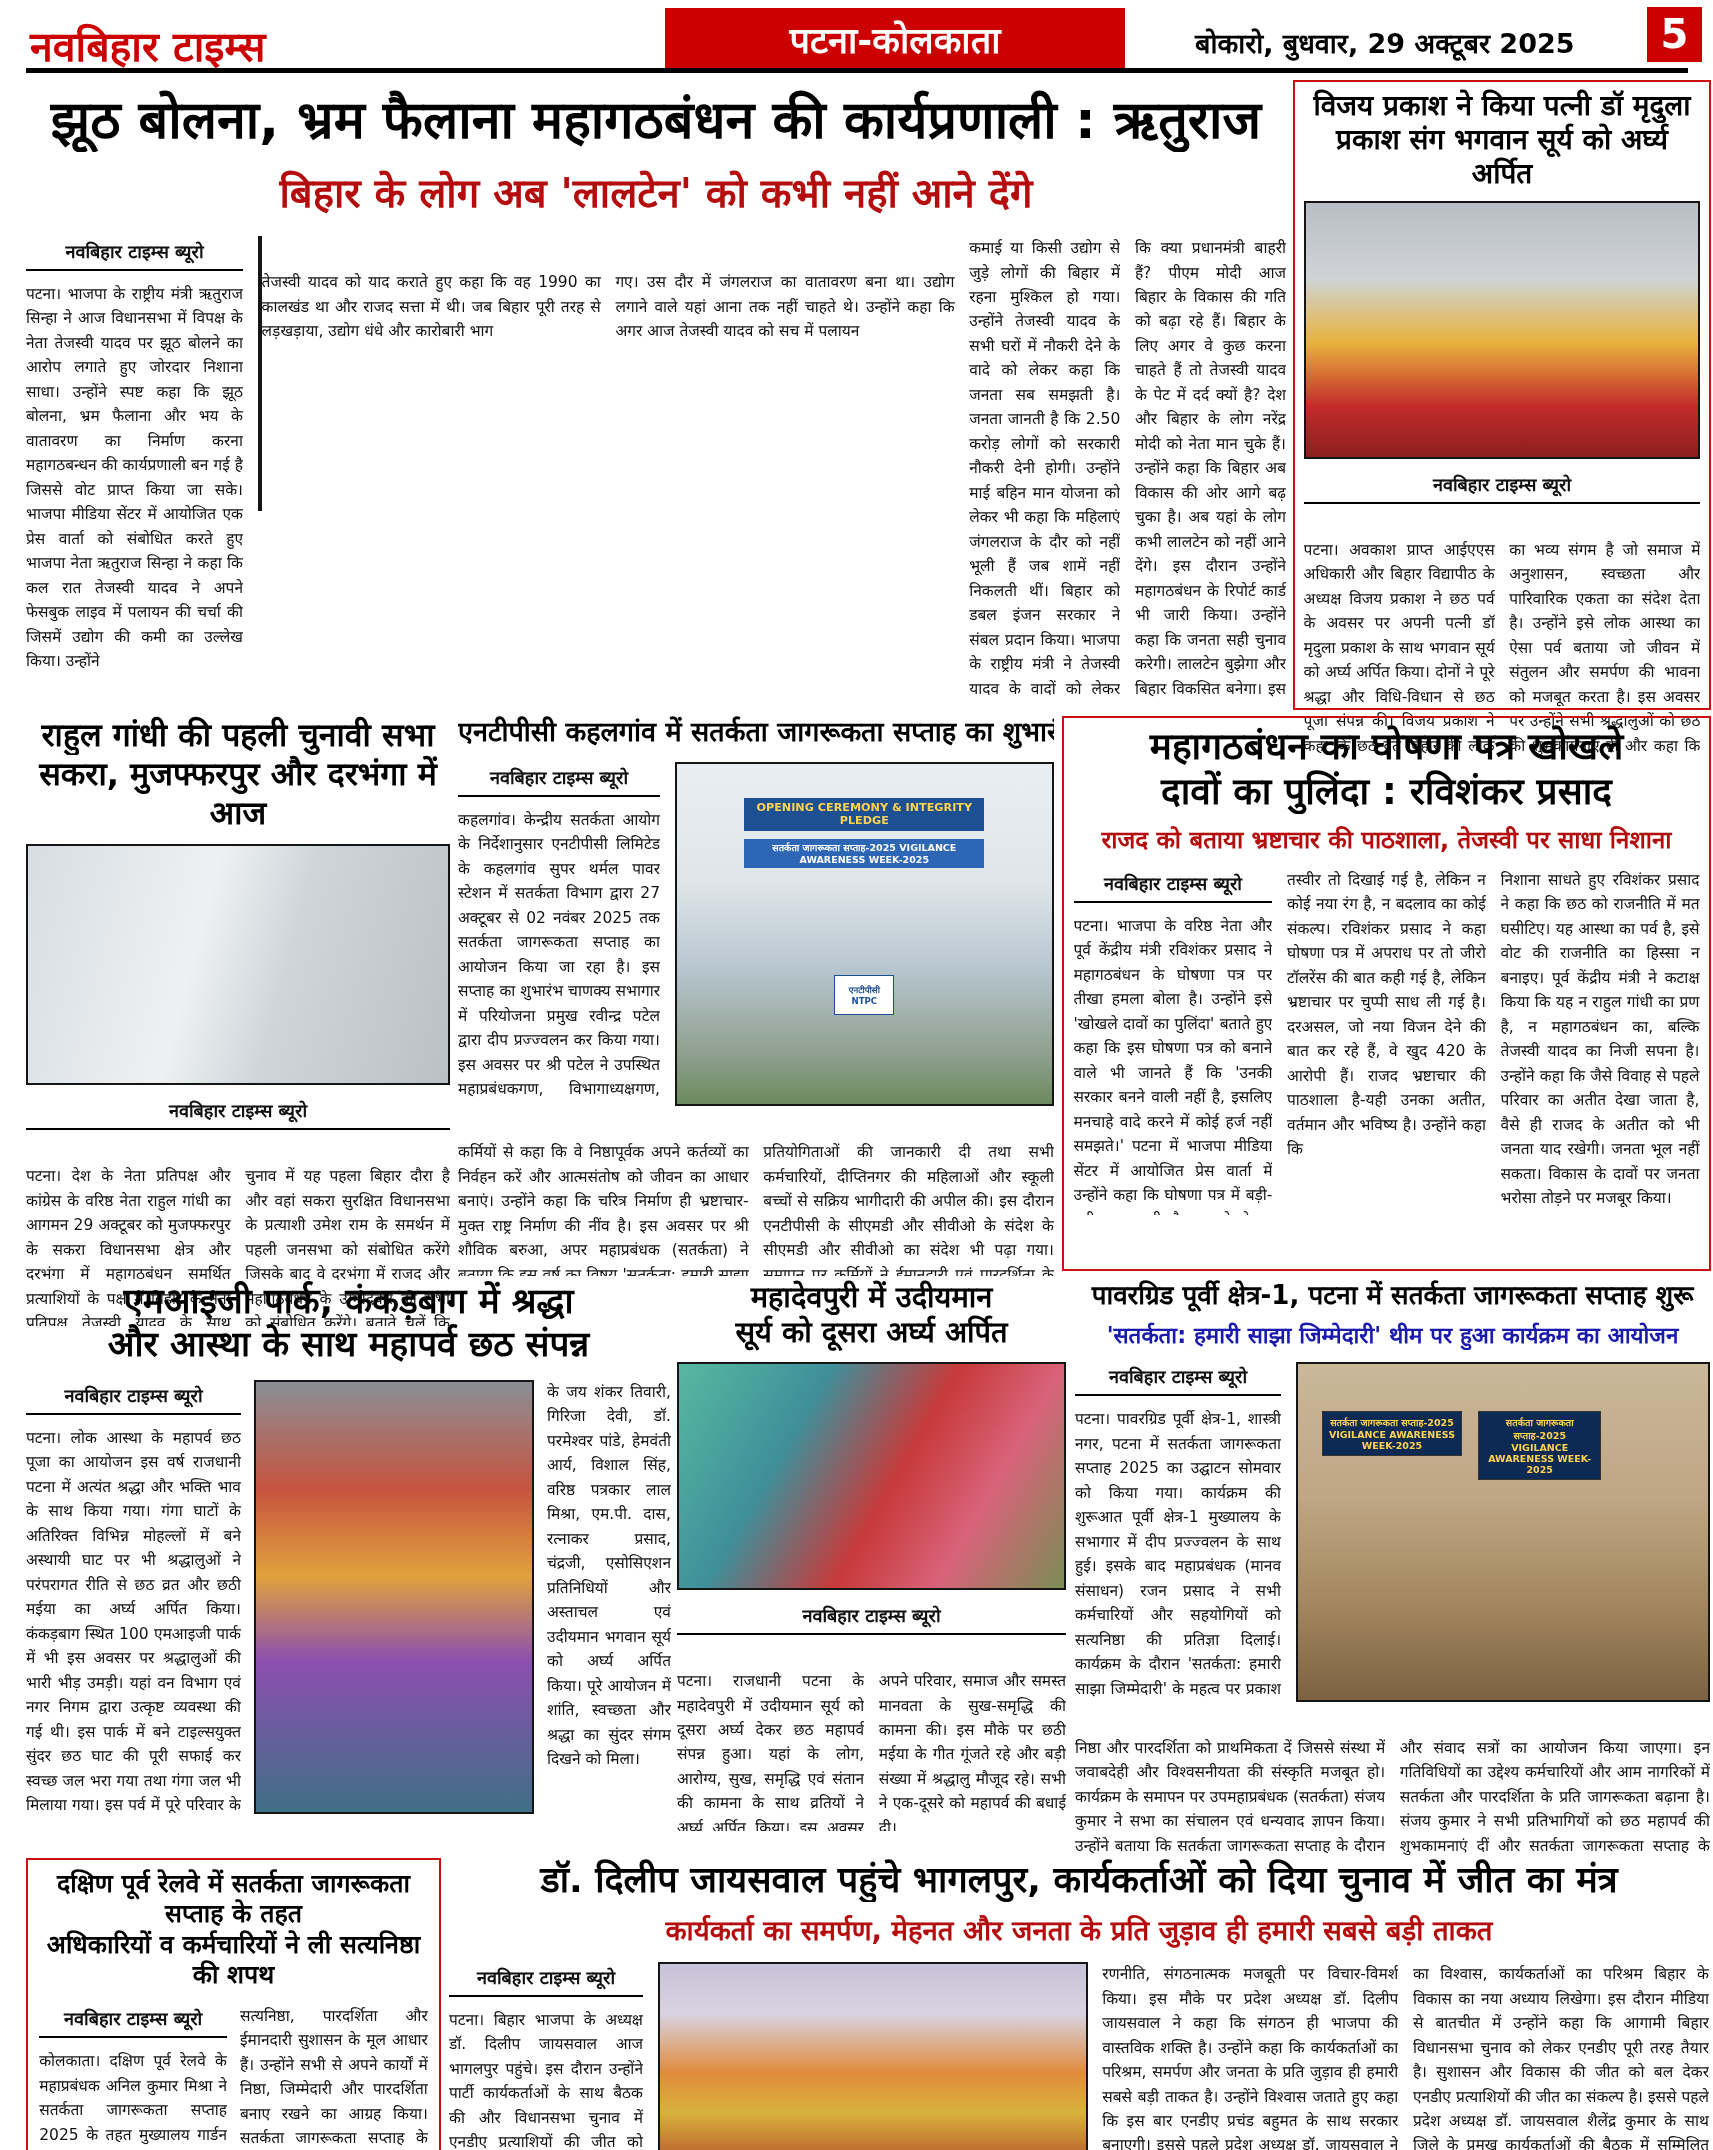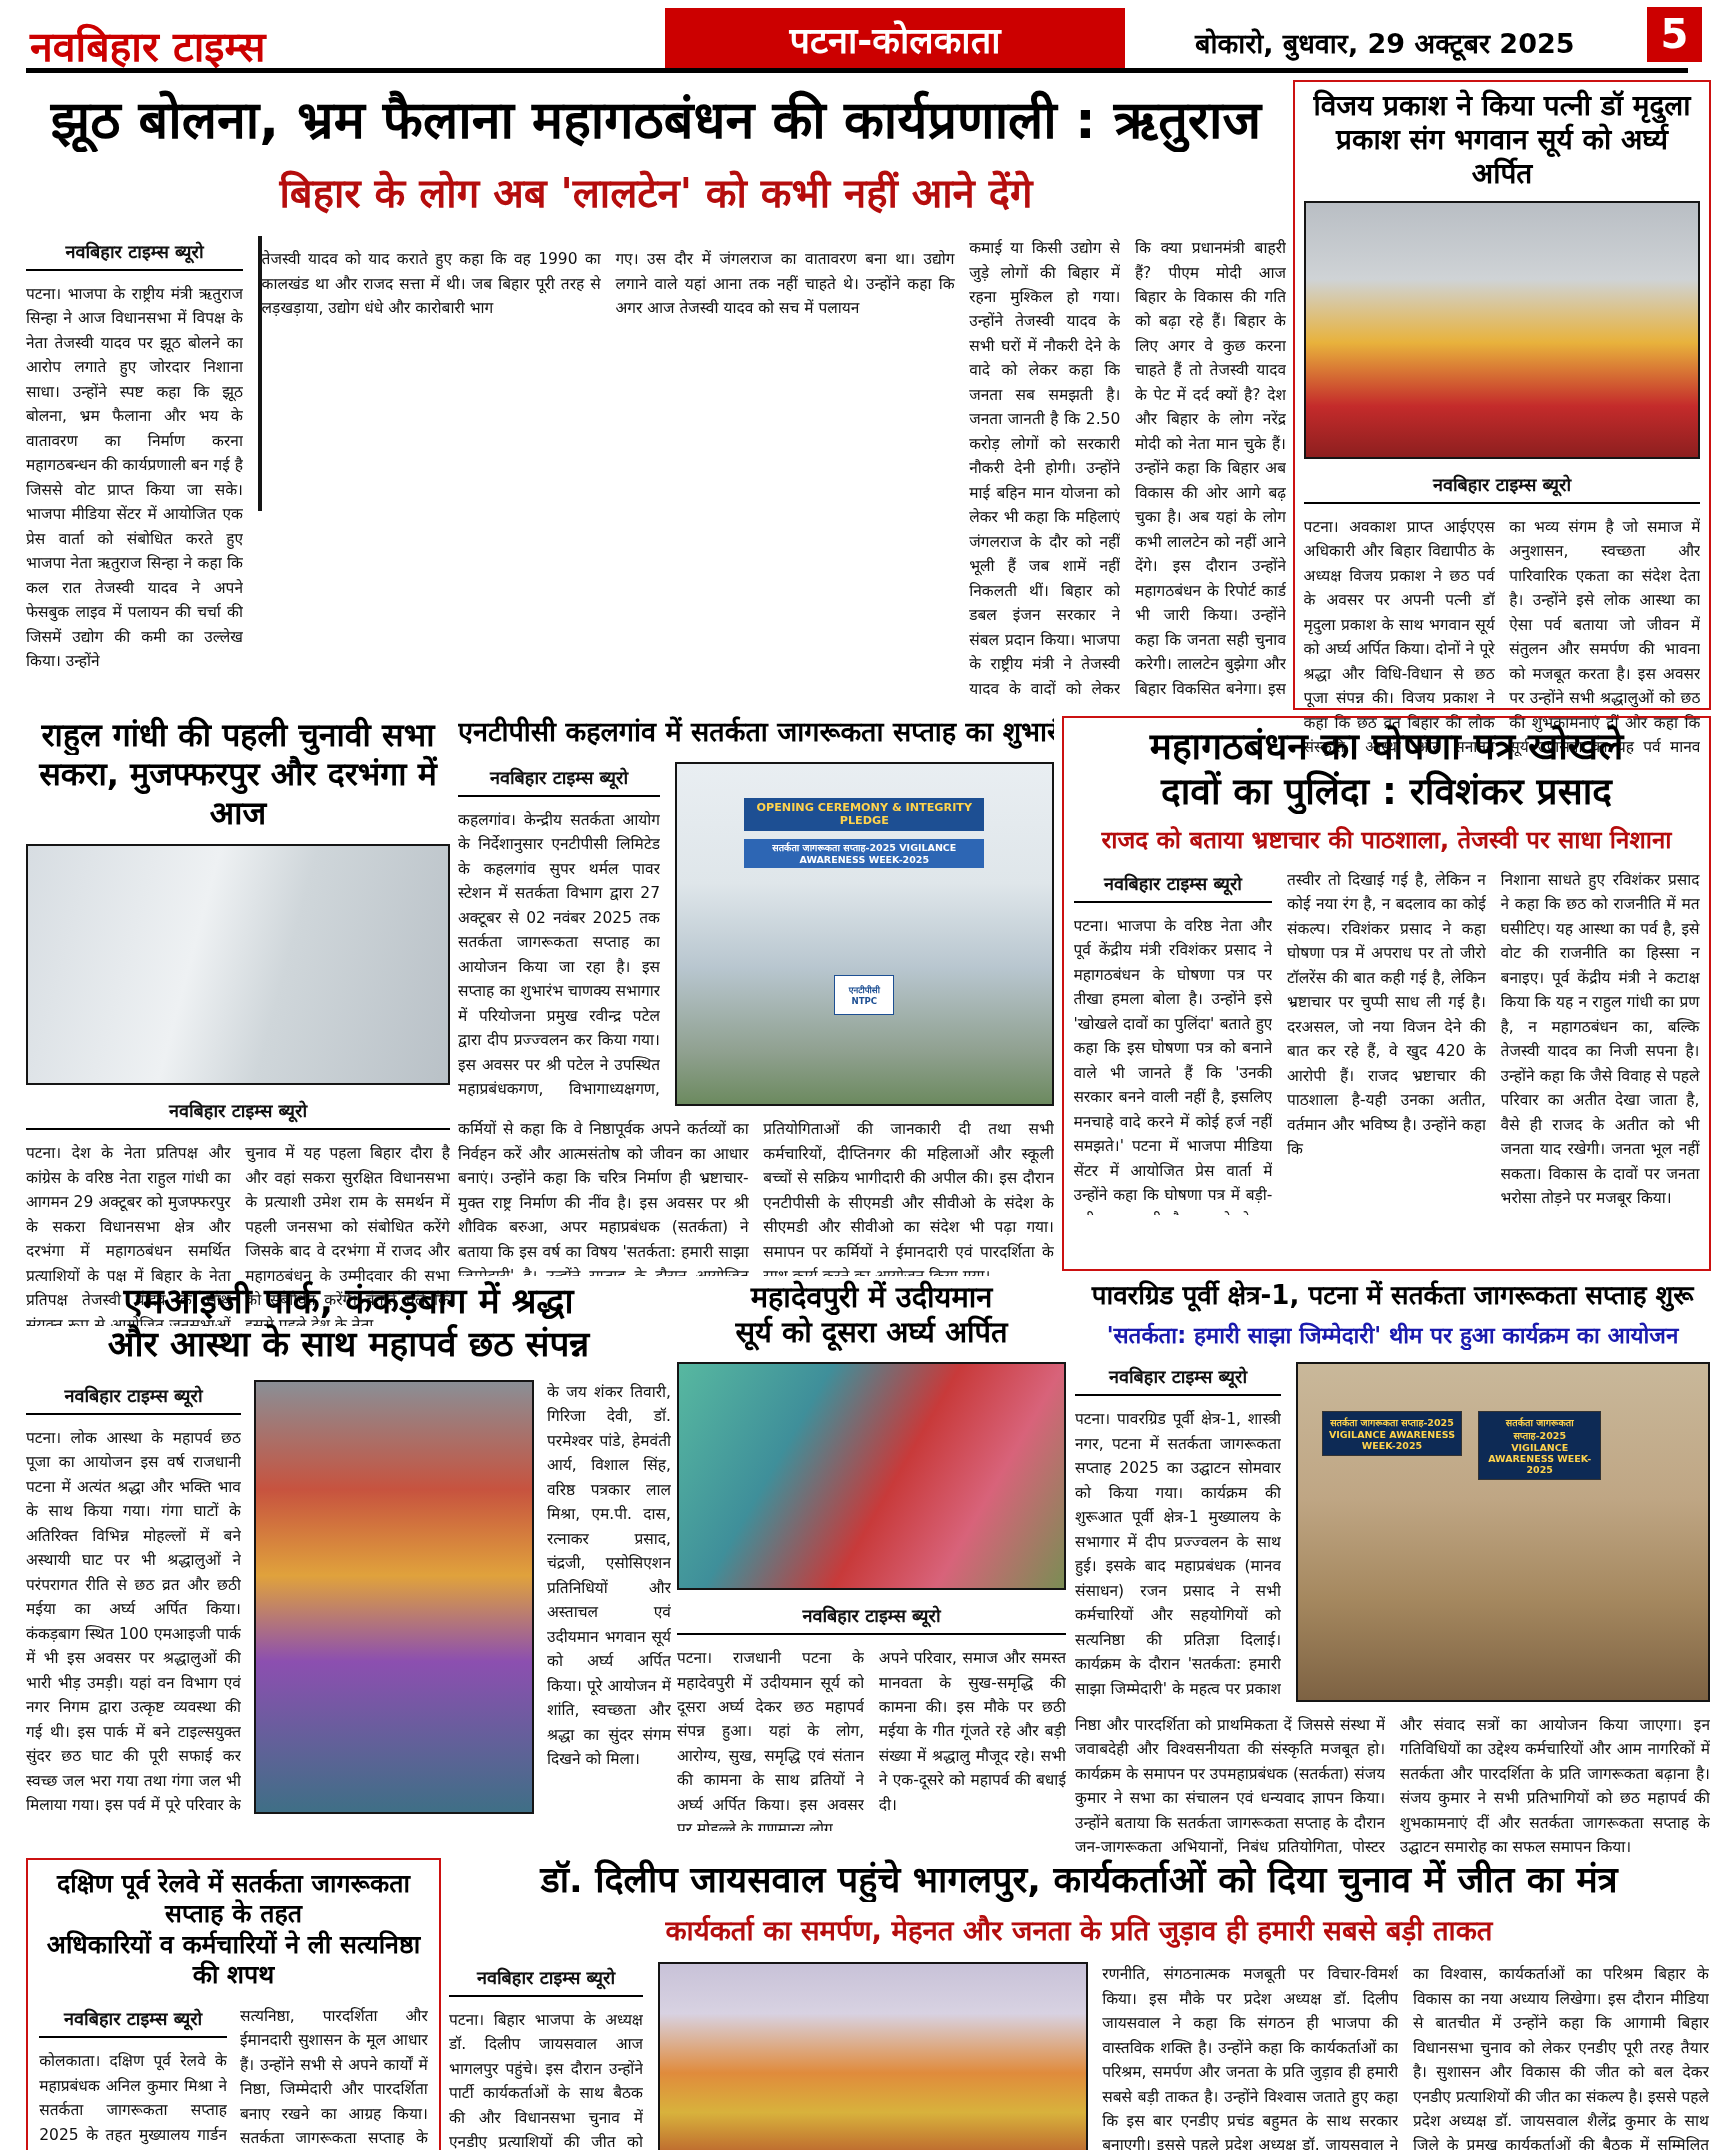--- a/index.html
+++ b/index.html
@@ -20,21 +20,21 @@
 
   .hl { font-weight:bold; color:#000; text-align:center; line-height:1.22; overflow:hidden; }
   .nowrap { white-space:nowrap; }
   .sub-red { color:#b50d0d; font-weight:bold; text-align:center; overflow:hidden; }
   .sub-blue { color:#1a1aae; font-weight:bold; text-align:center; overflow:hidden; }
 
   .byline { font-weight:bold; font-size:18px; text-align:center; padding:2.6px 0 6px 0;
     border-bottom:2.2px double #000; margin-bottom:11.2px; }
   .col { font-size:15.5px; line-height:1.58; text-align:justify; overflow:hidden; }
   .cols { display:flex; gap:14.6px; }
-  .cols > .col { flex:1; min-width:0; }
+  .cols > .col { flex:1; min-width:0;margin-top:23px; }
 
   .photo { position:relative; border:2.6px solid #151515; overflow:hidden; }
   .photo .ban { position:absolute; color:#fff; font-weight:bold; text-align:center; }
   .redbox { border:2.6px solid #cc1111; }
 
   .screen { position:absolute; background:#0d2a55; color:#ffd34d; font-weight:bold;
     text-align:center; border:1.3px solid #333; padding:4.3px; }
 </style>
 </head>
 <body>

